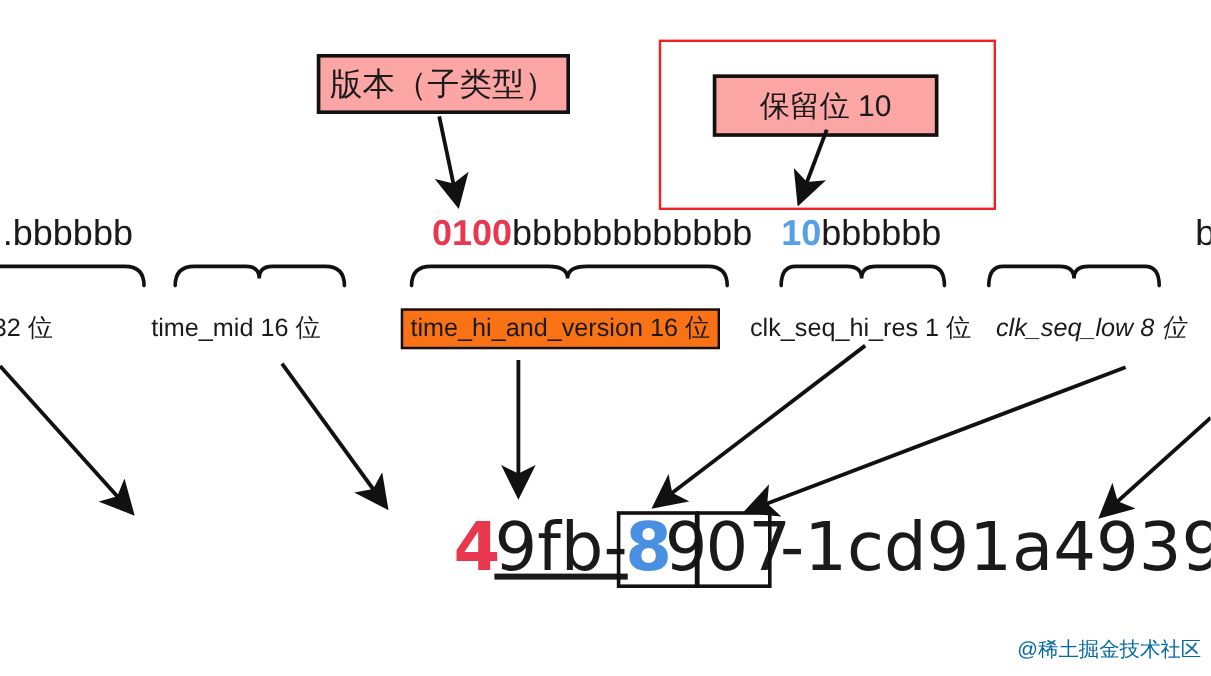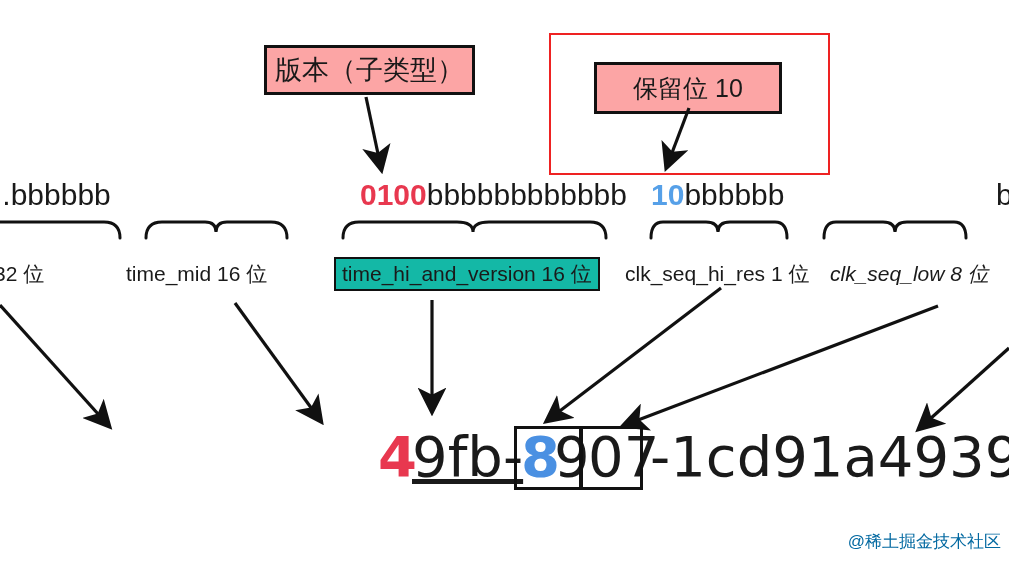--- a/index.html
+++ b/index.html
@@ -67,21 +67,21 @@
     top: 0;
     font-size: 21px;
     color: #1a1a1a;
     white-space: nowrap;
     line-height: 30px;
   }
   .flabel.boxed {
     border: 2px solid #111111;
     padding: 0px 6px;
     top: -2px;
-    background: #14b8a6;
+    background: #f97316;
   }
 
   
   #uuidrow {
     left: 0px; top: 424px; width: 1009px; height: 72px;
     font-size: 56px;
     color: #1a1a1a;
     white-space: nowrap;
     font-family: "DejaVu Sans", sans-serif;
   }

